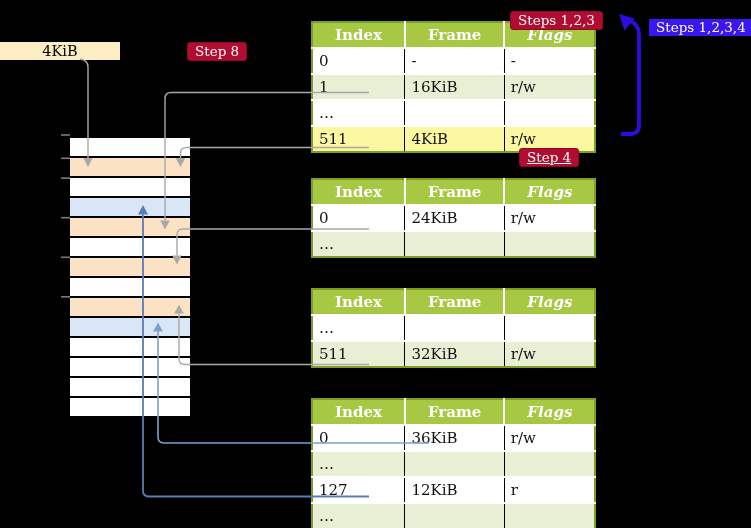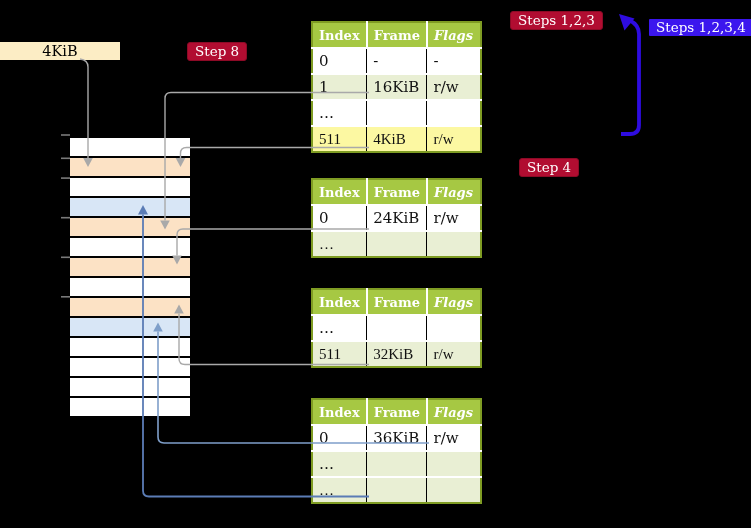--- a/index.html
+++ b/index.html
@@ -25,32 +25,32 @@
   table.pt{
     border-collapse:collapse;
     border:2px solid var(--tableBorder);
     background:var(--rowWhite);
     font-size:15px;color:#111;
     z-index:2;
   }
   table.pt th{
     background:var(--tableHeaderBg);color:var(--tableHeaderText);
     font-weight:bold;text-align:left;
-    height:22px;padding:1px 6px;
+    height:22px;padding:1px 22px;
     border-right:2px solid #fff;border-bottom:2px solid #fff;
-    font-size:13px;
+    font-size:15px;
   }
   table.pt th:last-child{border-right:none;font-style:italic;}
   table.pt td{
     height:22px;padding:1px 6px;
     border-right:1px solid #000;border-bottom:2px solid #fff;
     white-space:nowrap;
   }
   table.pt td:last-child{border-right:none;}
-  table.pt tr:last-child td{border-bottom:none;font-family:Liberation Serif, serif;}
+  table.pt tr:last-child td{border-bottom:none;}
   tr.v-plain  td{background:var(--rowWhite);}
   tr.v-alt    td{background:var(--rowGreen);}
   tr.v-highlight td{background:var(--highlightYellow);}
 
   
   .chip{
     height:15px;line-height:15px;font-size:13.5px;
     padding:1px 7px;text-align:center;white-space:nowrap;
     z-index:3;
   }
@@ -62,21 +62,21 @@
     background:var(--blueLabel);color:#fff;border-radius:1px;
   }
   .chip-cream{
     background:var(--labelCream);color:#000;
     font-size:14.5px;height:16px;line-height:16px;
   }
   #size-label{left:0;top:42px;width:106px;}
   #step0-label{left:187px;top:42px;}
   #steps123-label{left:510px;top:11px;}
   #steps1234-label{left:649px;top:19px;}
-  #step4-label{left:519px;top:158px;}
+  #step4-label{left:519px;top:148px;text-decoration:underline;}
 
   
   #connector-layer{left:0;top:0;z-index:5;pointer-events:none;}
 </style>
 </head>
 <body>
 
 <div id="memory-column" class="abs">
     <div class="frame-row f-white"></div>
     <div class="frame-row f-orange"></div>
@@ -200,20 +200,25 @@
   </tr>
   <tr class="v-plain">
     <td>0</td>
     <td>36KiB</td>
     <td>r/w</td>
   </tr>
   <tr class="v-alt">
     <td>…</td>
     <td></td>
     <td></td>
+  </tr>
+  <tr class="v-plain">
+    <td>127</td>
+    <td>12KiB</td>
+    <td>r</td>
   </tr>
   <tr class="v-alt">
     <td>…</td>
     <td></td>
     <td></td>
   </tr>
 </tbody>
   </table>
 
 <svg id="connector-layer" class="abs" width="751" height="528" viewBox="0 0 751 528">

